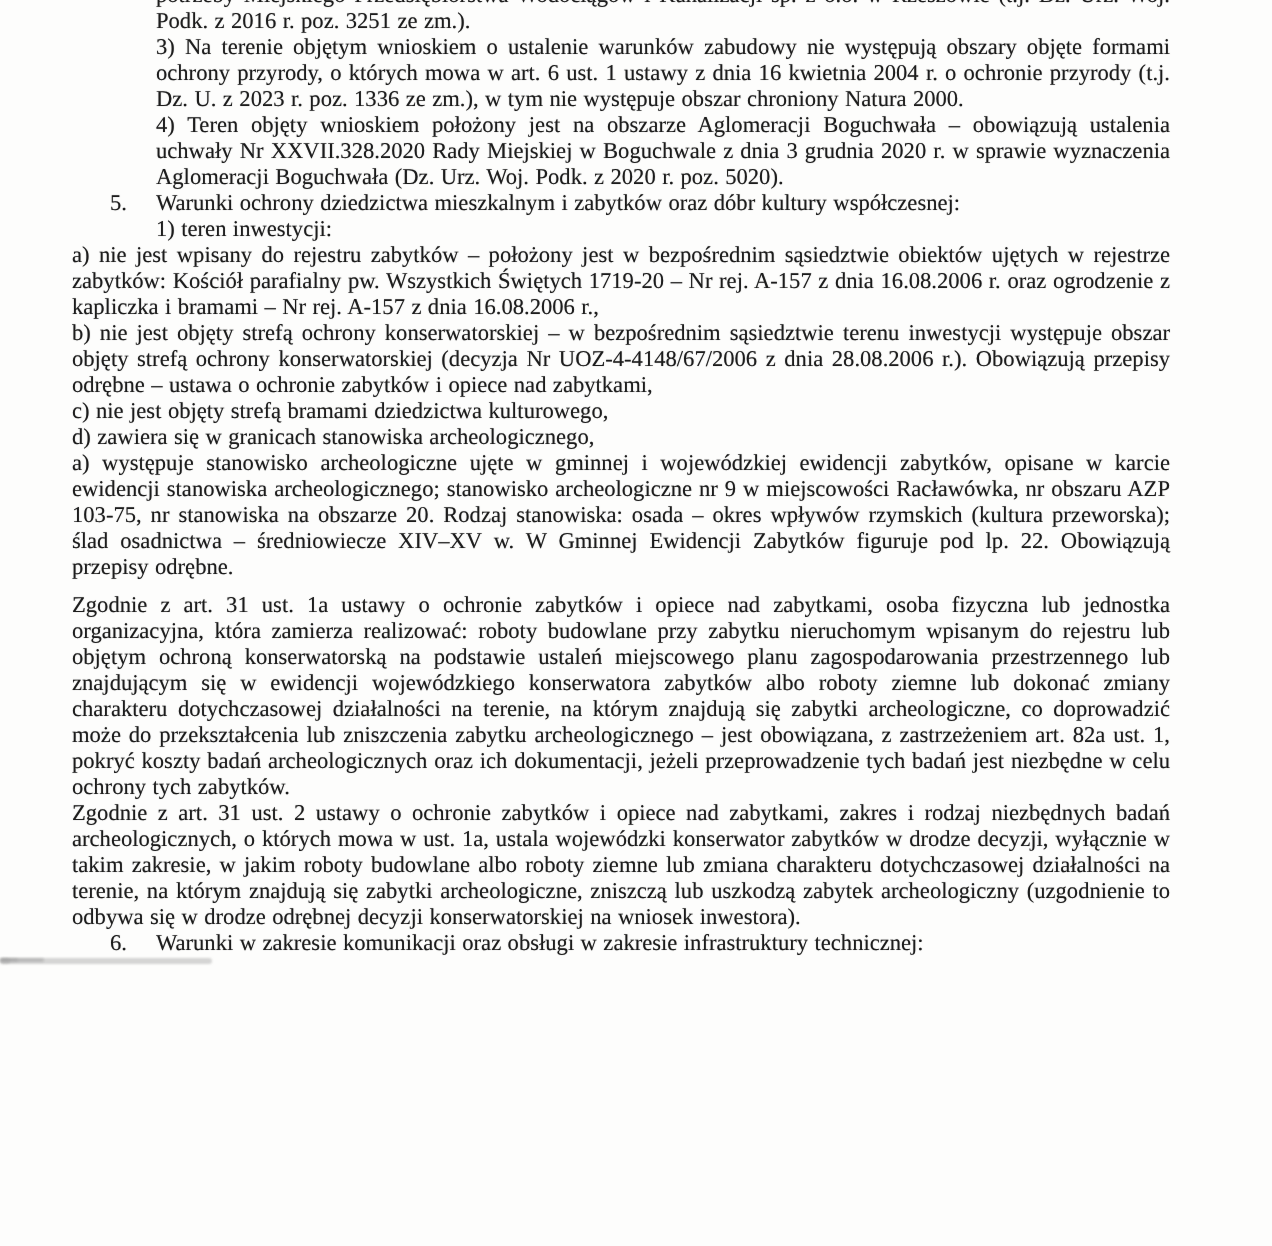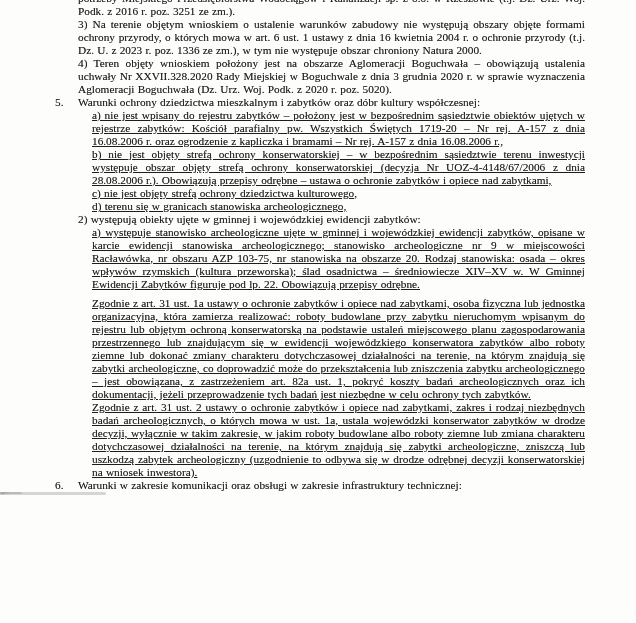--- a/index.html
+++ b/index.html
@@ -20,21 +20,21 @@
     line-height: 13px;
     color: #1d1d1d;
     text-shadow: 0 0 0.5px rgba(45,45,45,0.55);
     word-spacing: 0.4px;
   }
   .block {
     margin: 0 51px 0 78px;
     text-align: justify;
     hyphens: none;
   }
-  .block.ind2 { margin-left: 92px; text-decoration: underline; }
+  .block.ind2 { margin-left: 36px; }
   .block.first { margin-top: -8px; }
   .gap2 { margin-top: 2px; }
   .gap4 { margin-top: 4px; }
   .gap6 { margin-top: 6px; }
   .item {
     display: flex;
     margin: 0 51px 0 55px;
   }
   .item .num {
     flex: none;
@@ -61,25 +61,25 @@
 
 <div class="page">
   <div id="doc-root">
       <div class="block first">potrzeby Miejskiego Przedsiębiorstwa Wodociągów i Kanalizacji sp. z o.o. w Rzeszowie (t.j. Dz. Urz. Woj. Podk. z 2016 r. poz. 3251 ze zm.).</div>
       <div class="block">3) Na terenie objętym wnioskiem o ustalenie warunków zabudowy nie występują obszary objęte formami ochrony przyrody, o których mowa w art. 6 ust. 1 ustawy z dnia 16 kwietnia 2004 r. o ochronie przyrody (t.j. Dz. U. z 2023 r. poz. 1336 ze zm.), w tym nie występuje obszar chroniony Natura 2000.</div>
       <div class="block">4) Teren objęty wnioskiem położony jest na obszarze Aglomeracji Boguchwała – obowiązują ustalenia uchwały Nr XXVII.328.2020 Rady Miejskiej w Boguchwale z dnia 3 grudnia 2020 r. w sprawie wyznaczenia Aglomeracji Boguchwała (Dz. Urz. Woj. Podk. z 2020 r. poz. 5020).</div>
       <div class="item gap4">
         <span class="num">5.</span>
         <span class="txt">Warunki ochrony dziedzictwa mieszkalnym i zabytków oraz dóbr kultury współczesnej:</span>
       </div>
+      <div class="block">1) teren inwestycji:</div>
       <div class="block ind2">a) nie jest wpisany do rejestru zabytków – położony jest w bezpośrednim sąsiedztwie obiektów ujętych w rejestrze zabytków: Kościół parafialny pw. Wszystkich Świętych 1719-20 – Nr rej. A-157 z dnia 16.08.2006 r. oraz ogrodzenie z kapliczka i bramami – Nr rej. A-157 z dnia 16.08.2006 r.,</div>
       <div class="block ind2">b) nie jest objęty strefą ochrony konserwatorskiej – w bezpośrednim sąsiedztwie terenu inwestycji występuje obszar objęty strefą ochrony konserwatorskiej (decyzja Nr UOZ-4-4148/67/2006 z dnia 28.08.2006 r.). Obowiązują przepisy odrębne – ustawa o ochronie zabytków i opiece nad zabytkami,</div>
-      <div class="block ind2">c) nie jest objęty strefą ochrony dziedzictwa kulturowego,</div>
-      <div class="block ind2">d) terenu się w granicach stanowiska archeologicznego,</div>
-      <div class="block">2) występują obiekty ujęte w gminnej i wojewódzkiej ewidencji zabytków:</div>
+      <div class="block ind2">c) nie jest objęty strefą bramami dziedzictwa kulturowego,</div>
+      <div class="block ind2">d) zawiera się w granicach stanowiska archeologicznego,</div>
       <div class="block ind2">a) występuje stanowisko archeologiczne ujęte w gminnej i wojewódzkiej ewidencji zabytków, opisane w karcie ewidencji stanowiska archeologicznego; stanowisko archeologiczne nr 9 w miejscowości Racławówka, nr obszaru AZP 103-75, nr stanowiska na obszarze 20. Rodzaj stanowiska: osada – okres wpływów rzymskich (kultura przeworska); ślad osadnictwa – średniowiecze XIV–XV w. W Gminnej Ewidencji Zabytków figuruje pod lp. 22. Obowiązują przepisy odrębne.</div>
       <div class="block ind2 gap6">Zgodnie z art. 31 ust. 1a ustawy o ochronie zabytków i opiece nad zabytkami, osoba fizyczna lub jednostka organizacyjna, która zamierza realizować: roboty budowlane przy zabytku nieruchomym wpisanym do rejestru lub objętym ochroną konserwatorską na podstawie ustaleń miejscowego planu zagospodarowania przestrzennego lub znajdującym się w ewidencji wojewódzkiego konserwatora zabytków albo roboty ziemne lub dokonać zmiany charakteru dotychczasowej działalności na terenie, na którym znajdują się zabytki archeologiczne, co doprowadzić może do przekształcenia lub zniszczenia zabytku archeologicznego – jest obowiązana, z zastrzeżeniem art. 82a ust. 1, pokryć koszty badań archeologicznych oraz ich dokumentacji, jeżeli przeprowadzenie tych badań jest niezbędne w celu ochrony tych zabytków.</div>
       <div class="block ind2">Zgodnie z art. 31 ust. 2 ustawy o ochronie zabytków i opiece nad zabytkami, zakres i rodzaj niezbędnych badań archeologicznych, o których mowa w ust. 1a, ustala wojewódzki konserwator zabytków w drodze decyzji, wyłącznie w takim zakresie, w jakim roboty budowlane albo roboty ziemne lub zmiana charakteru dotychczasowej działalności na terenie, na którym znajdują się zabytki archeologiczne, zniszczą lub uszkodzą zabytek archeologiczny (uzgodnienie to odbywa się w drodze odrębnej decyzji konserwatorskiej na wniosek inwestora).</div>
       <div class="item gap2">
         <span class="num">6.</span>
         <span class="txt">Warunki w zakresie komunikacji oraz obsługi w zakresie infrastruktury technicznej:</span>
       </div>
     </div>
   <div class="artifact a1"></div>
   <div class="artifact a2"></div>

